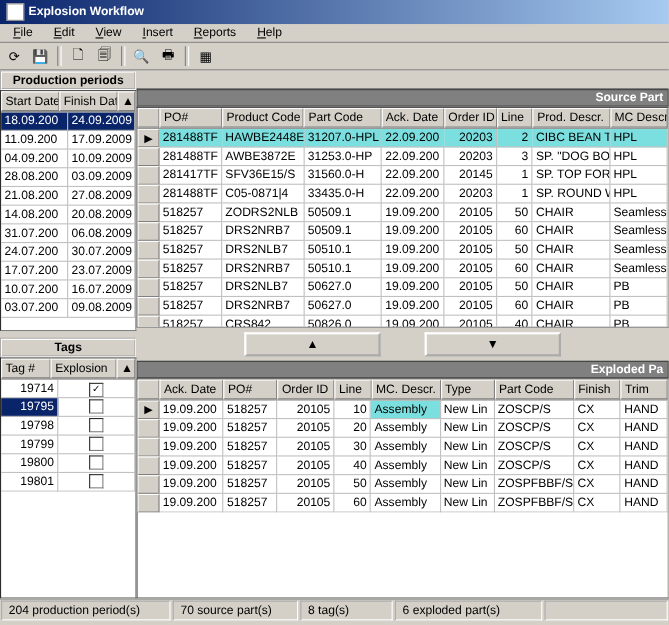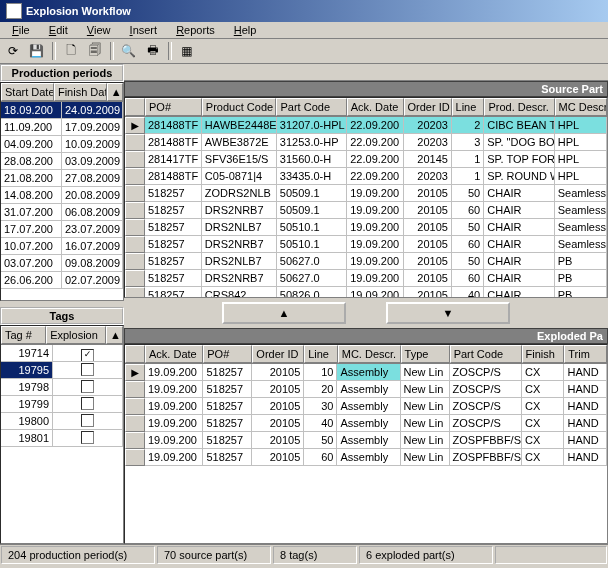--- a/index.html
+++ b/index.html
@@ -95,34 +95,34 @@
           </div>
           <div class="grow">
             <div class="gc" style="width:66px">14.08.200</div>
             <div class="gc" style="width:66px">20.08.2009</div>
           </div>
           <div class="grow">
             <div class="gc" style="width:66px">31.07.200</div>
             <div class="gc" style="width:66px">06.08.2009</div>
           </div>
           <div class="grow">
+            <div class="gc" style="width:66px">24.07.200</div>
+            <div class="gc" style="width:66px">30.07.2009</div>
+          </div>
+          <div class="grow">
             <div class="gc" style="width:66px">17.07.200</div>
             <div class="gc" style="width:66px">23.07.2009</div>
           </div>
           <div class="grow">
             <div class="gc" style="width:66px">10.07.200</div>
             <div class="gc" style="width:66px">16.07.2009</div>
           </div>
           <div class="grow">
             <div class="gc" style="width:66px">03.07.200</div>
             <div class="gc" style="width:66px">09.08.2009</div>
-          </div>
-          <div class="grow">
-            <div class="gc" style="width:66px">26.06.200</div>
-            <div class="gc" style="width:66px">02.07.2009</div>
           </div>
         </div>
     </div>
     <div style="height:6px"></div>
     <div class="panel-title">Tags</div>
     <div class="grid" style="flex:1">
       <div class="ghead">
         <div class="gc" style="width:50px">Tag #</div>
         <div class="gc" style="width:70px">Explosion</div>
         <div class="gc" style="width:12px">▲</div>

